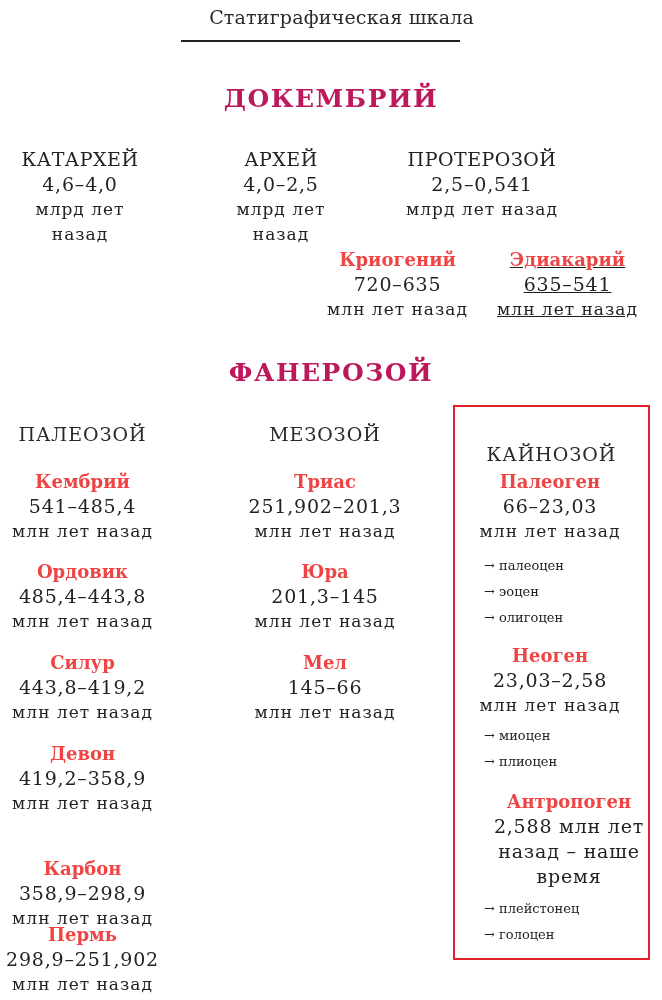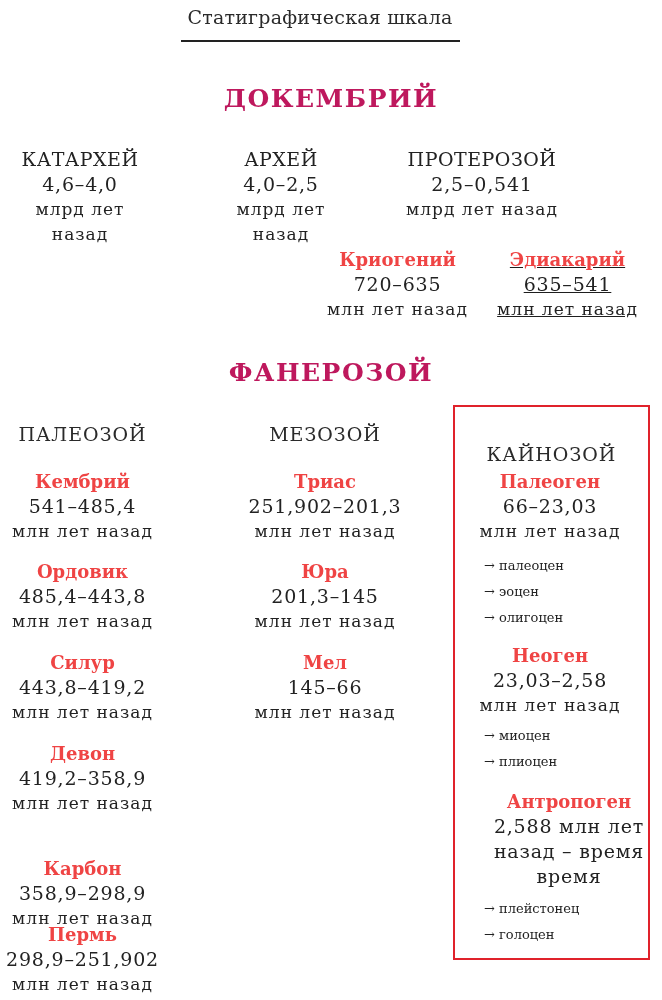--- a/index.html
+++ b/index.html
@@ -1,19 +1,19 @@
 <!DOCTYPE html>
 <html><head>
 <meta charset="utf-8">
 <style>
   html, body { margin:0; padding:0; background:#ffffff; }
   body { width:662px; height:1000px; position:relative; overflow:hidden;
          font-family:"DejaVu Serif","Liberation Serif",serif; color:#1e1e1e; }
   .abs { position:absolute; text-align:center; }
-  .title { left:179px; width:282px; top:6px; font-size:19px; color:#2a2a2a; letter-spacing:0.2px; }
+  .title { left:192px; width:282px; top:6px; font-size:19px; color:#2a2a2a; letter-spacing:0.2px;text-align:right; }
   .title-rule { position:absolute; left:181px; top:40px; width:279px; height:2px; background:#222; }
   .era { font-weight:bold; font-size:25px; letter-spacing:1.5px; color:#be185d; }
   .eon-name { font-size:19px; letter-spacing:0.5px; line-height:26px; color:#222; }
   .range { font-size:19px; line-height:25px; letter-spacing:0.8px; color:#222; }
   .unit { font-size:17px; line-height:25px; letter-spacing:1px; color:#222; }
   .period-name { font-weight:bold; font-size:18px; line-height:25px; color:#ef4444; }
   .block { position:absolute; text-align:center; }
   .epoch { font-size:13px; line-height:26px; color:#222; text-align:left; }
   .red-box { position:absolute; left:453px; top:405px; width:197px; height:555px;
              border:2px solid #e0222b; box-sizing:border-box; }
@@ -127,19 +127,19 @@
   <div class="unit">млн лет назад</div>
 </div>
 <div class="abs" style="left:484px;top:723px;text-align:left;">
   <div class="epoch">→ миоцен</div>
   <div class="epoch">→ плиоцен</div>
 </div>
 
 <div class="block" style="left:479px;width:180px;top:789px;">
   <div class="period-name">Антропоген</div>
   <div class="range">2,588 млн лет</div>
-  <div class="range">назад – время</div>
+  <div class="range">назад – наше</div>
   <div class="range">время</div>
 </div>
 <div class="abs" style="left:484px;top:896px;text-align:left;">
   <div class="epoch">→ плейстонец</div>
   <div class="epoch">→ голоцен</div>
 </div>
 
 </body></html>

